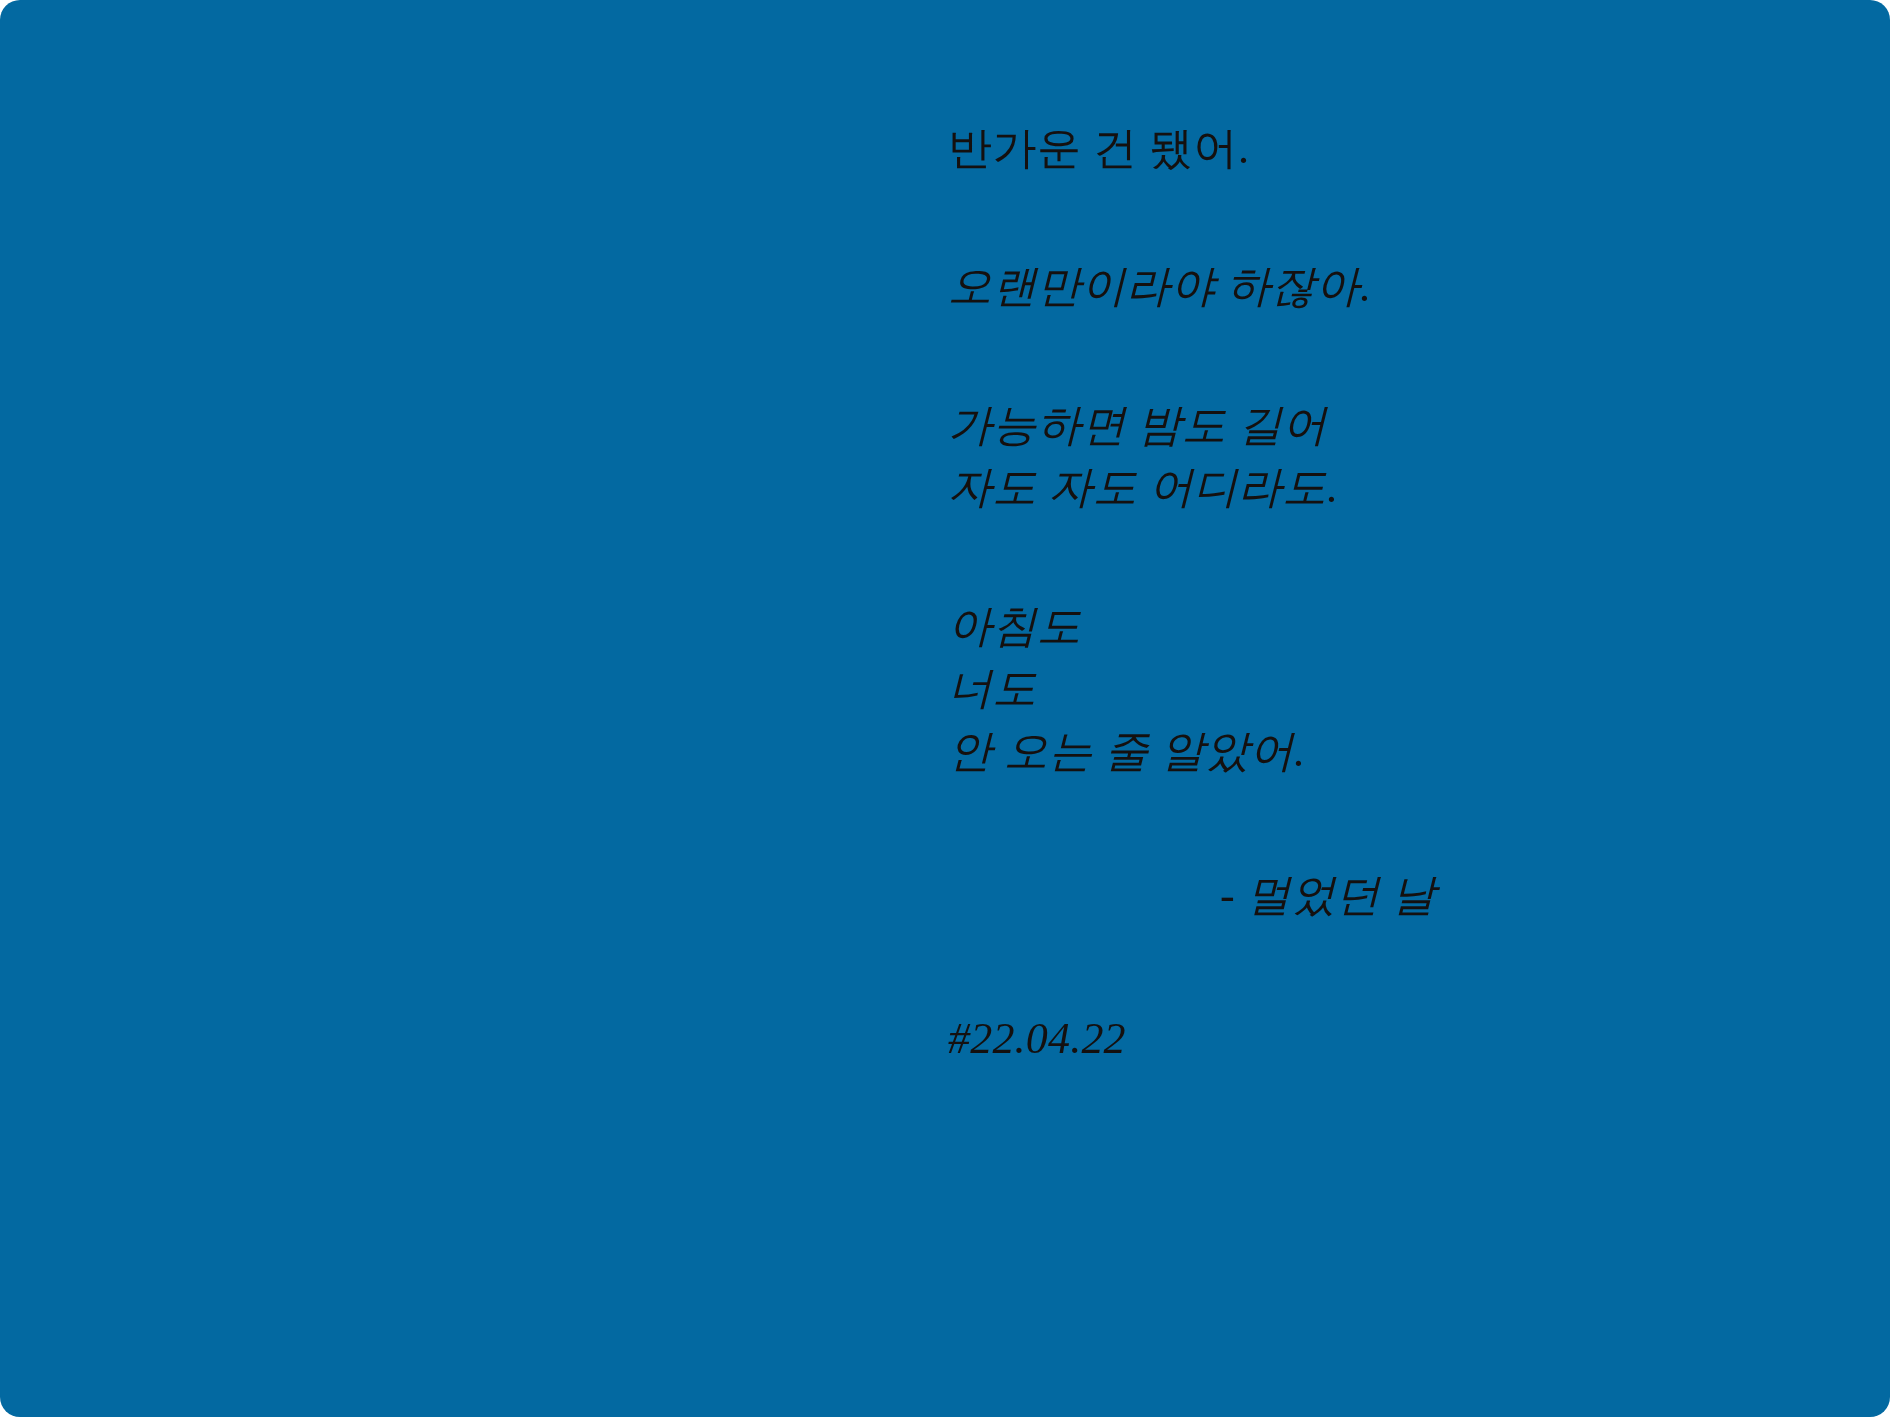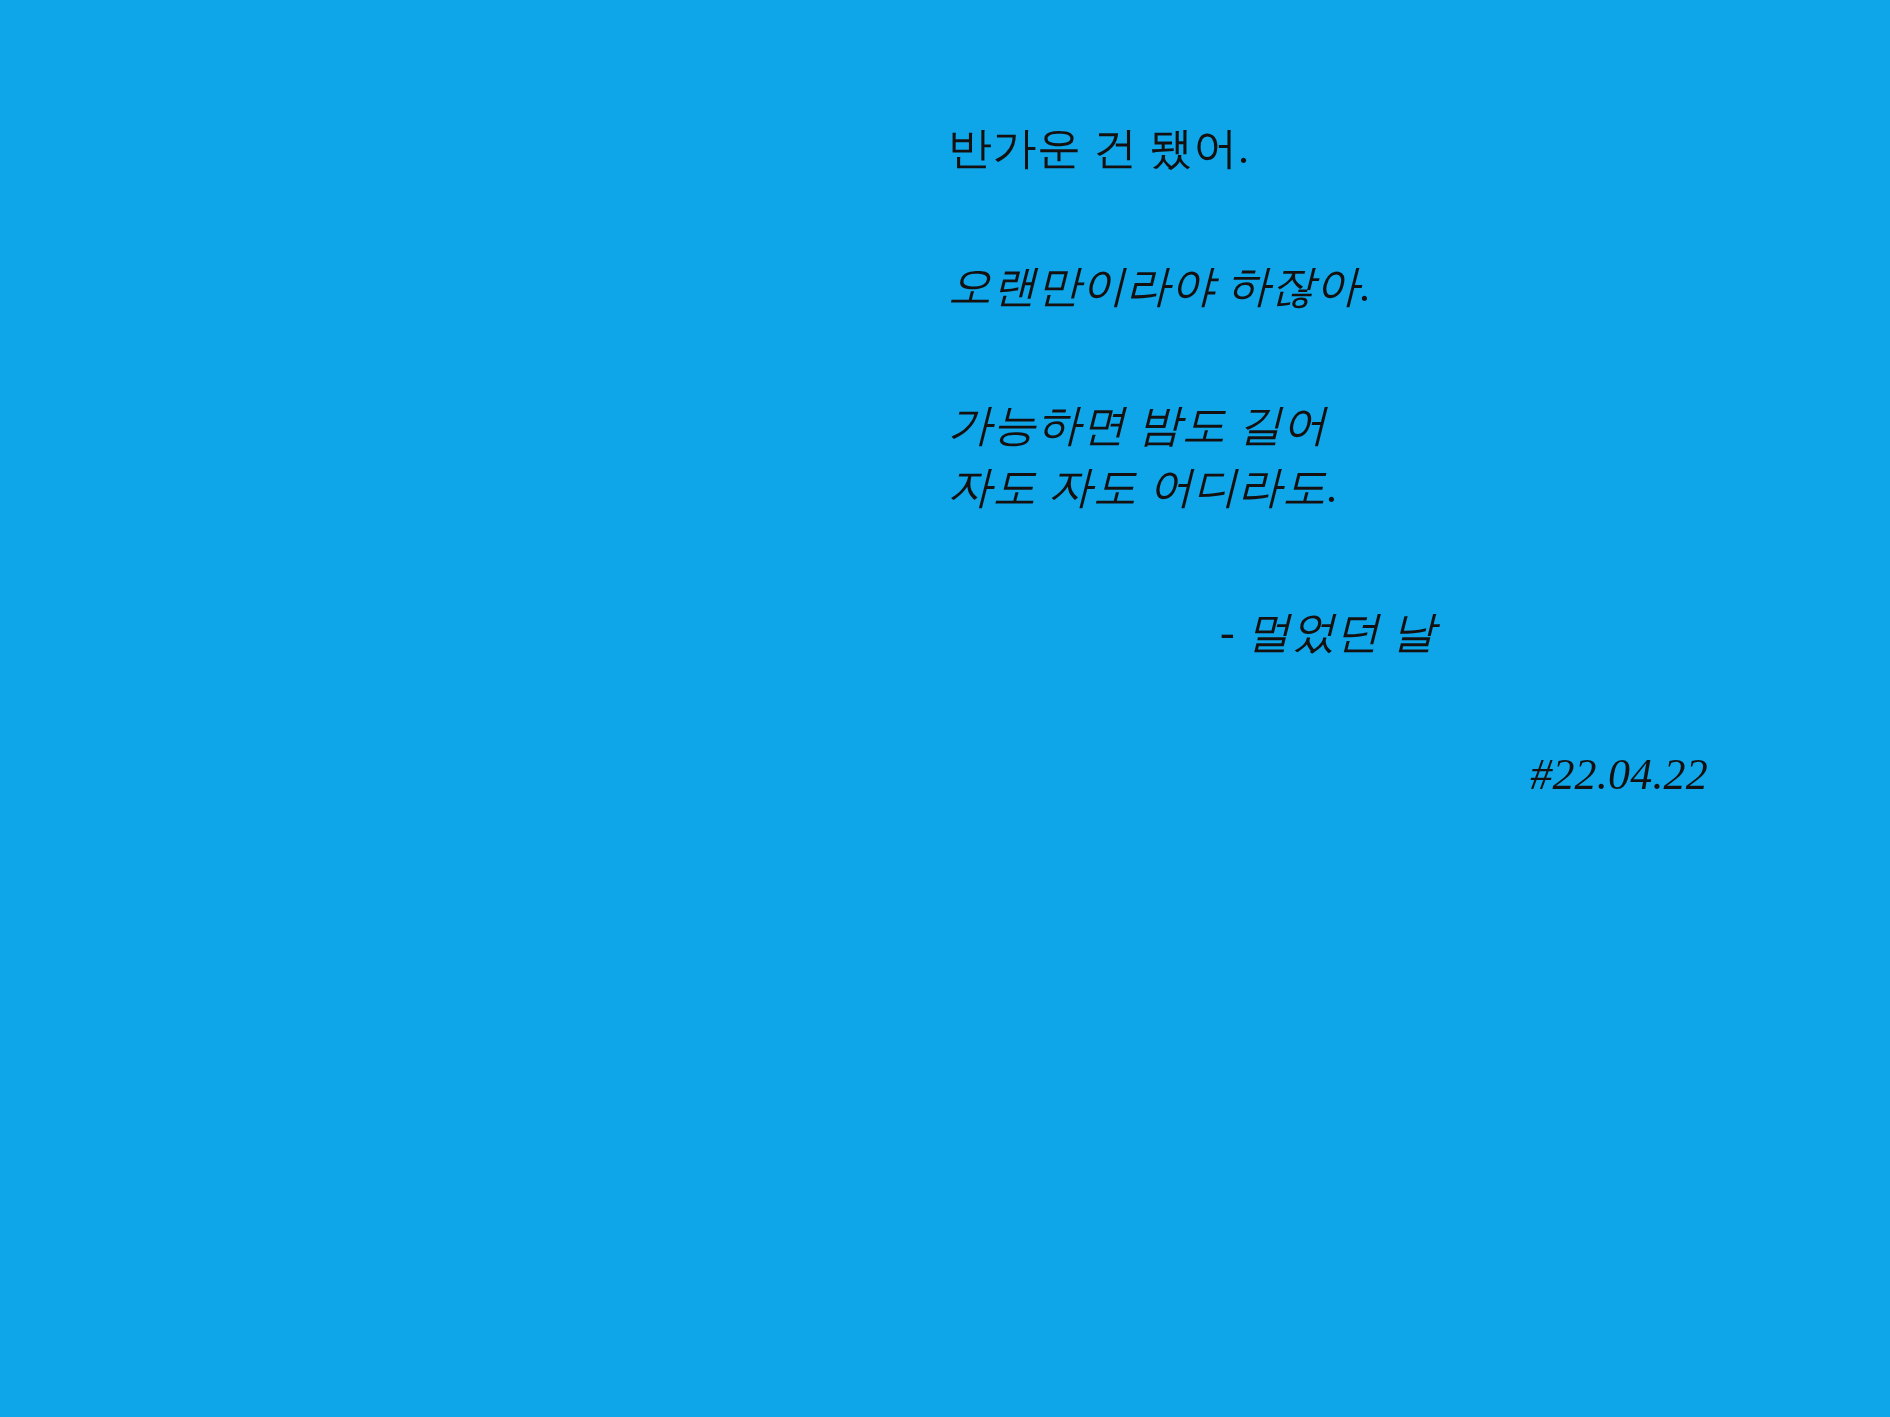--- a/index.html
+++ b/index.html
@@ -12,21 +12,22 @@
     height: 1417px;
     position: relative;
     font-family: "Liberation Serif", "DejaVu Serif", serif;
     color: #14100f;
     overflow: hidden;
   }
 
   .page {
     position: absolute;
     inset: 0;
-    background: #0ea5e9;
+    background: #0369a1;
+    border-radius: 20px;
   }
 
   .poem {
     position: absolute;
     left: 948px;
     top: 118px;
     width: 760px;
   }
 
   .stanza {
@@ -47,21 +48,20 @@
     font-style: italic;
   }
 
   .stanza.signature {
     margin-top: 82px;
     text-align: center;
   }
 
   .stanza.tags {
     margin-top: 80px;
-    text-align: right;
   }
 
   .tags .line {
     letter-spacing: 0.2px;
   }
 </style>
 </head>
 <body>
 
 <div class="page">
@@ -73,20 +73,25 @@
 
     <div class="stanza">
       <div class="line">오랜만이라야 하잖아.</div>
     </div>
 
     <div class="stanza">
       <div class="line">가능하면 밤도 길어</div>
       <div class="line">자도 자도 어디라도.</div>
     </div>
 
+    <div class="stanza">
+      <div class="line">아침도</div>
+      <div class="line">너도</div>
+      <div class="line">안 오는 줄 알았어.</div>
+    </div>
 
     <div class="stanza signature">
       <div class="line">- 멀었던 날</div>
     </div>
 
     <div class="stanza tags">
       <div class="line">#22.04.22</div>
     </div>
 
   </div>

